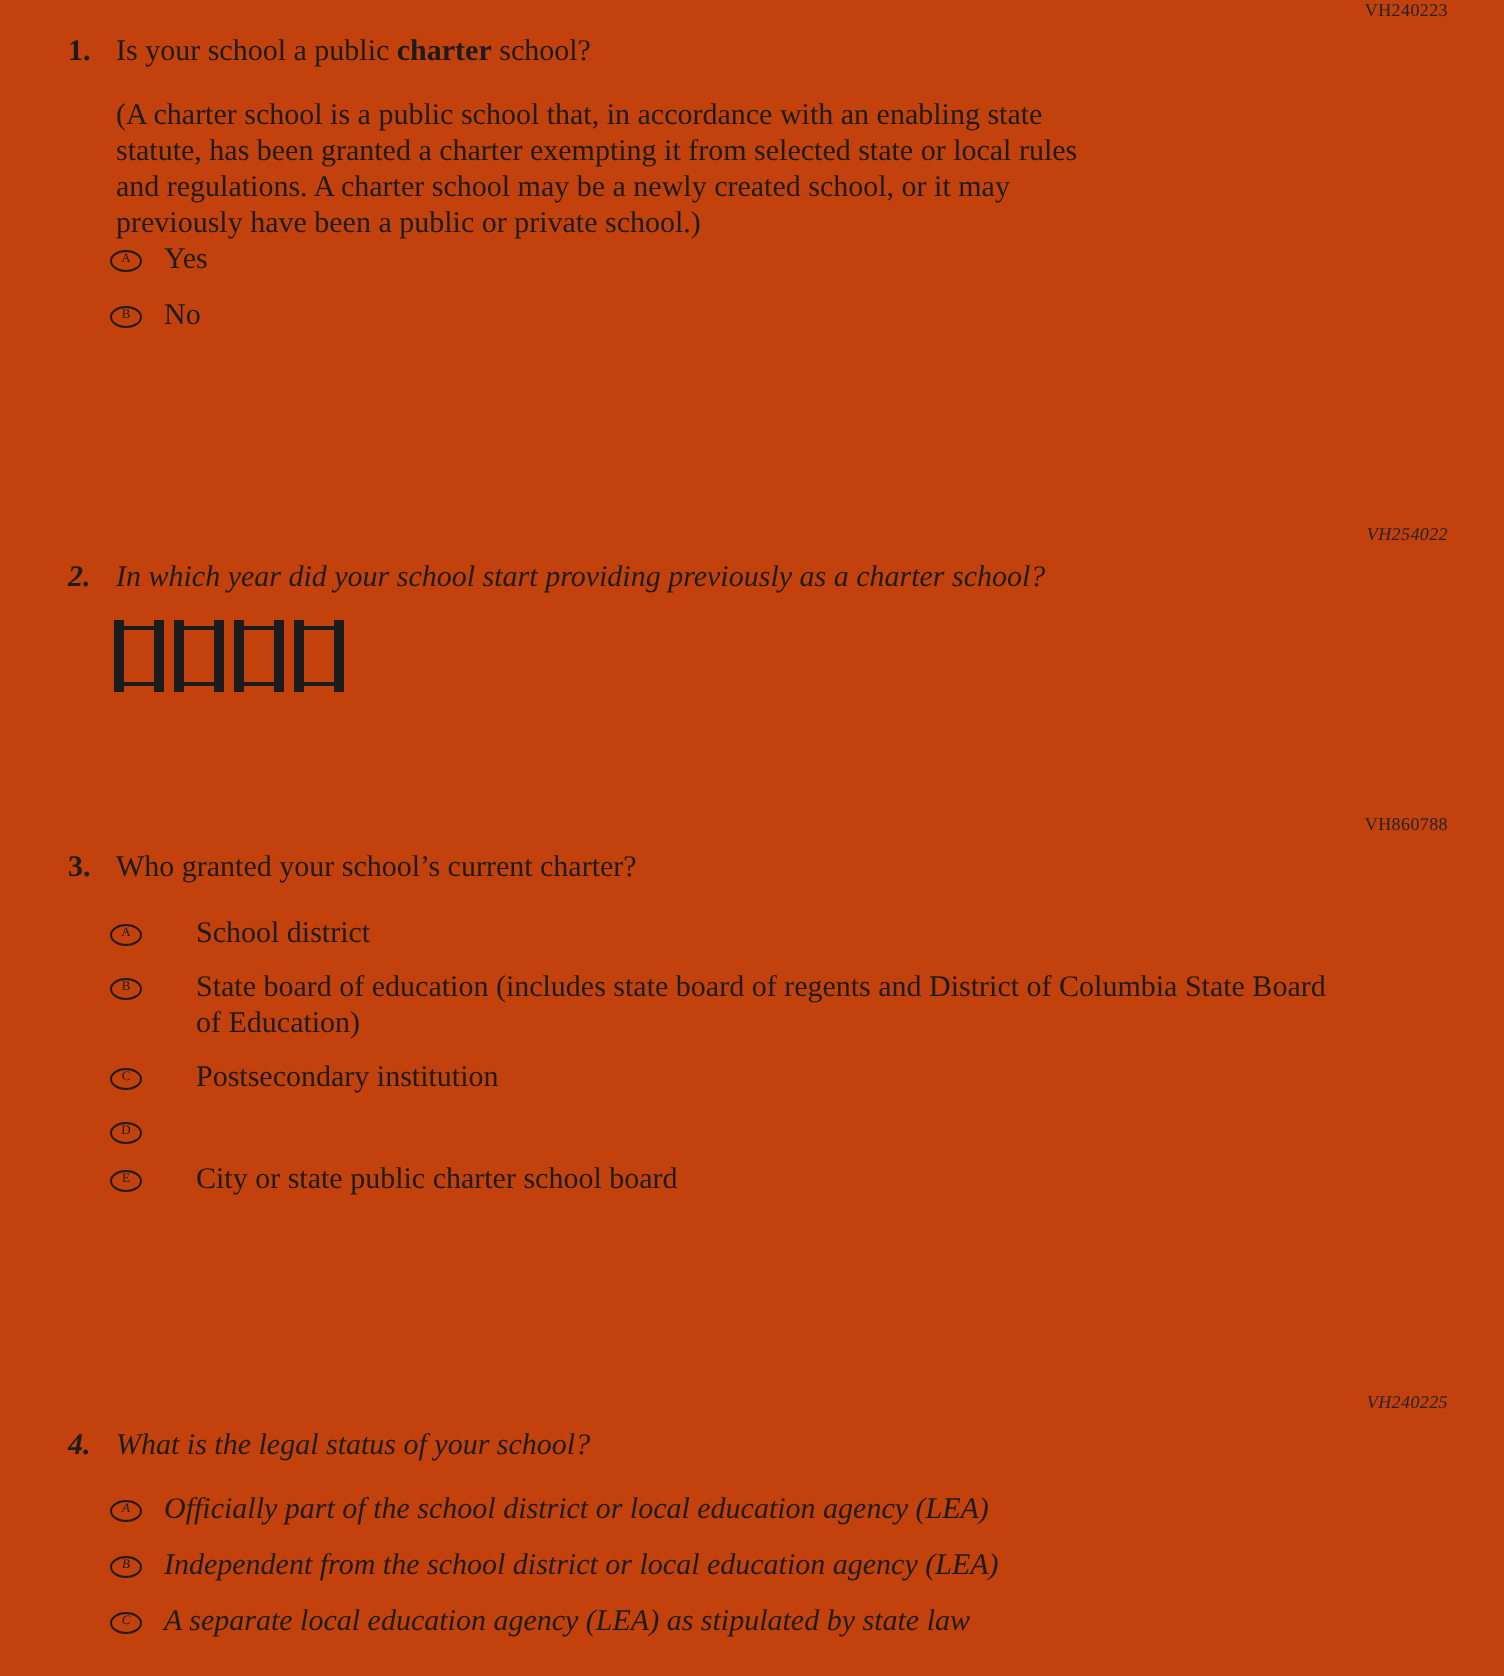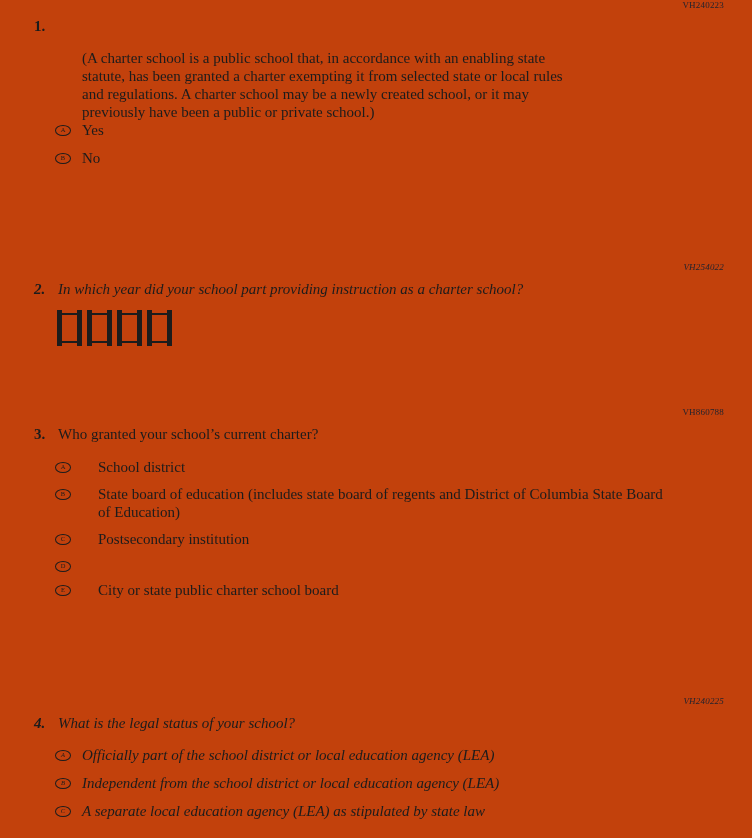--- a/index.html
+++ b/index.html
@@ -44,21 +44,21 @@
   .q1 .q-header { margin-top: 5px; }
   .q-num {
     font-weight: bold;
     min-width: 24px;
     flex: 0 0 auto;
   }
   .q-title { white-space: pre-line; }
   .bold-word { font-weight: bold; }
 
   .q-desc {
-    margin: 13px 0 0 82px;
+    margin: 13px 0 0 58px;
     max-width: 570px;
     font-size: 15px;
     line-height: 18px;
     white-space: pre-line;
   }
 
   .options {
     padding-left: 55px;
   }
   .q3 .options { margin-top: 14px; }
@@ -123,20 +123,21 @@
 </style>
 </head>
 <body>
 
 <div class="page">
 
   <section class="q-section q1">
     <div class="q-code">VH240223</div>
     <div class="q-header">
       <span class="q-num">1.</span>
+      <span class="q-title"><span>Is your school a public </span><span class="bold-word">charter</span><span> school?</span></span>
     </div>
     <div class="q-desc">(A charter school is a public school that, in accordance with an enabling state
 statute, has been granted a charter exempting it from selected state or local rules
 and regulations. A charter school may be a newly created school, or it may
 previously have been a public or private school.)</div>
     <div class="options">
         <div class="option-row">
           <span class="bubble">A</span>
           <span class="option-label">Yes</span>
         </div>
@@ -144,21 +145,21 @@
           <span class="bubble">B</span>
           <span class="option-label">No</span>
         </div>
       </div>
   </section>
 
   <section class="q-section q2">
     <div class="q-code">VH254022</div>
     <div class="q-header">
       <span class="q-num">2.</span>
-      <span class="q-title">In which year did your school part providing instruction as a charter school?</span>
+      <span class="q-title">In which year did your school start providing previously as a charter school?</span>
     </div>
     <div class="digit-boxes">
         <div class="digit-box"></div>
         <div class="digit-box"></div>
         <div class="digit-box"></div>
         <div class="digit-box"></div>
       </div>
   </section>
 
   <section class="q-section q3">

